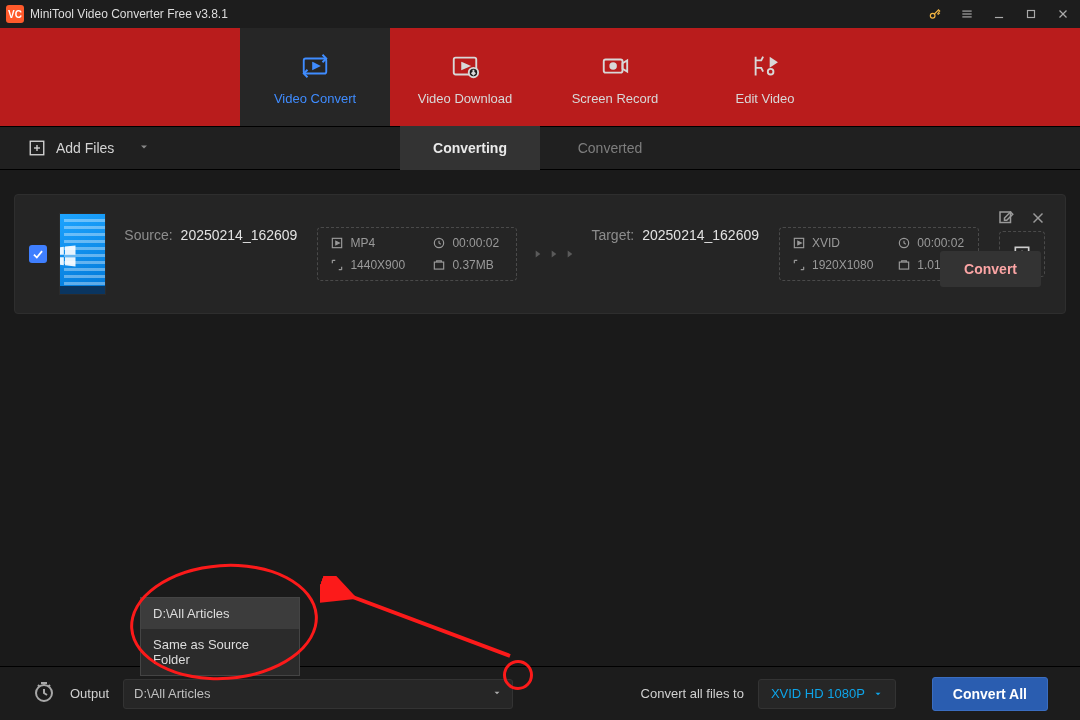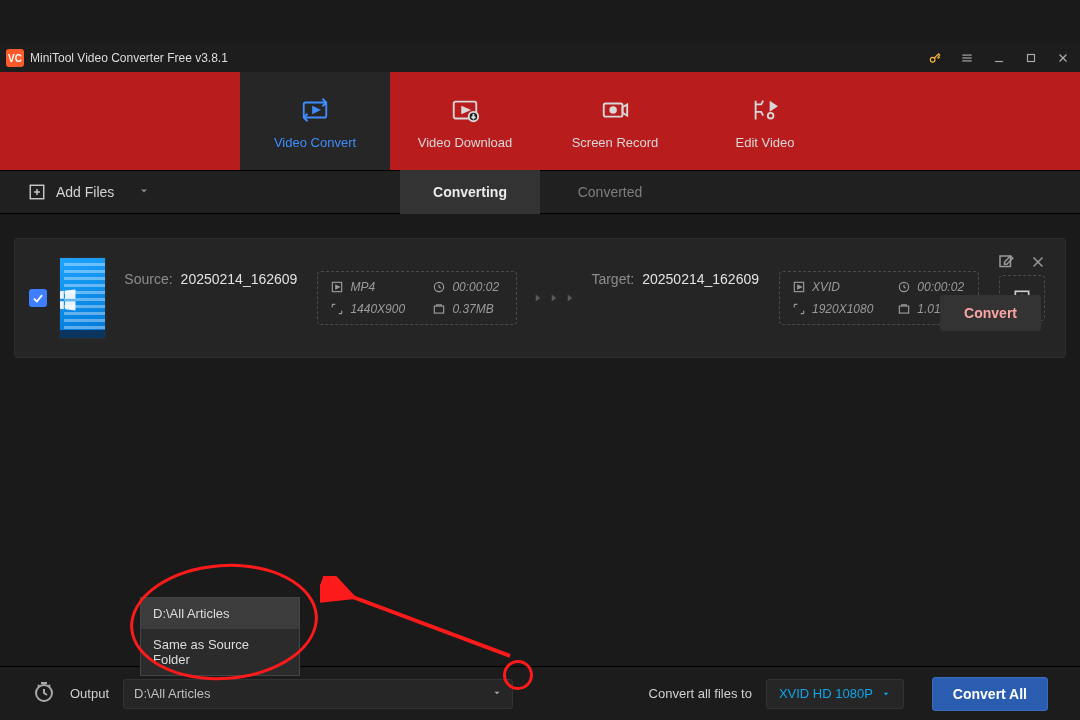--- a/index.html
+++ b/index.html
@@ -1,19 +1,19 @@
 <!DOCTYPE html>
 <html><head>
 <meta charset="utf-8">
 <style>
   * { box-sizing: border-box; margin: 0; padding: 0; font-family: -apple-system, "Segoe UI", Arial, sans-serif; }
   body { width: 1080px; height: 720px; background: #1a1a1a; color: #bbb; overflow: hidden; position: relative; }
 
   
-  .titlebar { height: 28px; background: #1d1d1d; display: flex; align-items: center; padding: 0 8px 0 6px; justify-content: space-between; margin-top: 44px; }
+  .titlebar { height: 28px; background: #1d1d1d; display: flex; align-items: center; padding: 0 8px 0 6px; justify-content: space-between; }
   .title-left { display: flex; align-items: center; gap: 6px; }
   .app-logo { width: 18px; height: 18px; background: #ff5a2b; border-radius: 3px; display: flex; align-items: center; justify-content: center; color: #fff; font-size: 10px; font-weight: 700; }
   .titlebar .title-text { font-size: 12px; color: #ddd; }
   .title-right { display: flex; align-items: center; gap: 14px; }
   .title-right .win-btn { width: 18px; height: 18px; display: flex; align-items: center; justify-content: center; color: #aaa; cursor: pointer; }
   .title-right .win-btn svg { width: 14px; height: 14px; }
   .key-icon svg { color: #f5b642; }
 
   
   .toptabs { height: 98px; background: #b91c1c; display: flex; justify-content: center; gap: 0; }
@@ -41,21 +41,21 @@
   .thumb { width: 120px; height: 82px; background: linear-gradient(160deg, #1da4ff 0%, #0076d6 100%); margin-left: 12px; position: relative; overflow: hidden; border: 1px solid #2b2b2b; }
   .thumb::before { content: ""; position: absolute; left: 4px; top: 4px; width: 42px; height: 74px; background: repeating-linear-gradient(0deg, rgba(255,255,255,.6) 0 3px, transparent 3px 7px); opacity: .6; }
   .thumb-win { position: absolute; right: 26px; top: 28px; width: 28px; height: 28px; color: rgba(255,255,255,.9); }
   .thumb-bar { position: absolute; bottom: 0; left: 0; right: 0; height: 8px; background: #0a3560; }
 
   .info { display: flex; align-items: center; gap: 10px; margin-left: 18px; }
   .info-block { display: flex; gap: 20px; }
   .label-row { display: flex; gap: 8px; font-size: 14px; }
   .lbl { color: #8d8d8d; }
   .val { color: #e2e2e2; }
-  .meta-box { border: 1px dashed #4a4a4a; border-radius: 4px; padding: 8px 12px; display: grid; grid-template-columns: auto auto; row-gap: 8px; column-gap: 22px; min-width: 200px; font-style: italic; }
+  .meta-box { border: 1px dashed #4a4a4a; border-radius: 4px; padding: 8px 12px; display: grid; grid-template-columns: auto auto; row-gap: 8px; column-gap: 22px; min-width: 200px; }
   .meta-item { display: flex; align-items: center; gap: 6px; color: #9a9a9a; font-size: 12px; }
   .meta-item svg { width: 14px; height: 14px; }
   .arrow { display: flex; gap: 2px; color: #5a5a5a; margin: 0 4px; }
   .arrow svg { width: 14px; height: 14px; }
   .target-extra { border: 1px dashed #4a4a4a; border-radius: 4px; width: 46px; height: 46px; display: flex; align-items: center; justify-content: center; cursor: pointer; margin-left: 10px; }
   .target-extra svg { width: 20px; height: 20px; color: #ccc; }
 
   .card-actions { position: absolute; right: 18px; top: 14px; display: flex; gap: 14px; }
   .icon-btn { width: 18px; height: 18px; color: #9a9a9a; cursor: pointer; }
   .icon-btn svg { width: 18px; height: 18px; }
@@ -69,21 +69,21 @@
   
   .bottombar { position: absolute; bottom: 0; left: 0; right: 0; height: 54px; background: #1c1c1c; border-top: 1px solid #000; display: flex; align-items: center; padding: 0 32px; gap: 14px; }
   .clock-ic { color: #a8a8a8; }
   .clock-ic svg { width: 24px; height: 24px; }
   .out-label { font-size: 13px; color: #d0d0d0; }
   .out-select { flex: 0 0 390px; background: #262626; border: 1px solid #333; height: 30px; border-radius: 3px; display: flex; align-items: center; padding: 0 10px; font-size: 13px; color: #bfbfbf; position: relative; cursor: pointer; }
   .out-select .small-caret { margin-left: auto; color: #aaa; }
   .spacer { flex: 1; }
   .convert-to-label { font-size: 13px; color: #d0d0d0; }
   .format-select { background: #262626; border: 1px solid #333; height: 30px; border-radius: 3px; display: flex; align-items: center; padding: 0 12px; font-size: 13px; color: #0ea5e9; gap: 8px; cursor: pointer; }
-  .convert-all { background: #2a5db0; color: #fff; font-size: 14px; padding: 8px 20px; border-radius: 3px; cursor: pointer; border: 1px solid #3a6dc0; font-weight: 600; margin-left: 14px; }
+  .convert-all { background: #2a5db0; color: #fff; font-size: 14px; padding: 8px 20px; border-radius: 3px; cursor: pointer; border: 1px solid #3a6dc0; font-weight: 600; margin-left: 22px; }
 
   
   .anno-circle-big { position: absolute; left: 130px; bottom: 40px; width: 188px; height: 116px; border: 3px solid #fc1a1a; border-radius: 50%; transform: rotate(-4deg); pointer-events: none; z-index: 10; }
   .anno-circle-small { position: absolute; left: 503px; bottom: 30px; width: 30px; height: 30px; border: 3px solid #fc1a1a; border-radius: 50%; pointer-events: none; z-index: 10; }
   .anno-arrow { position: absolute; left: 320px; bottom: 54px; width: 200px; height: 90px; pointer-events: none; z-index: 10; }
 </style>
 </head>
 <body>
 
 <div class="titlebar">

